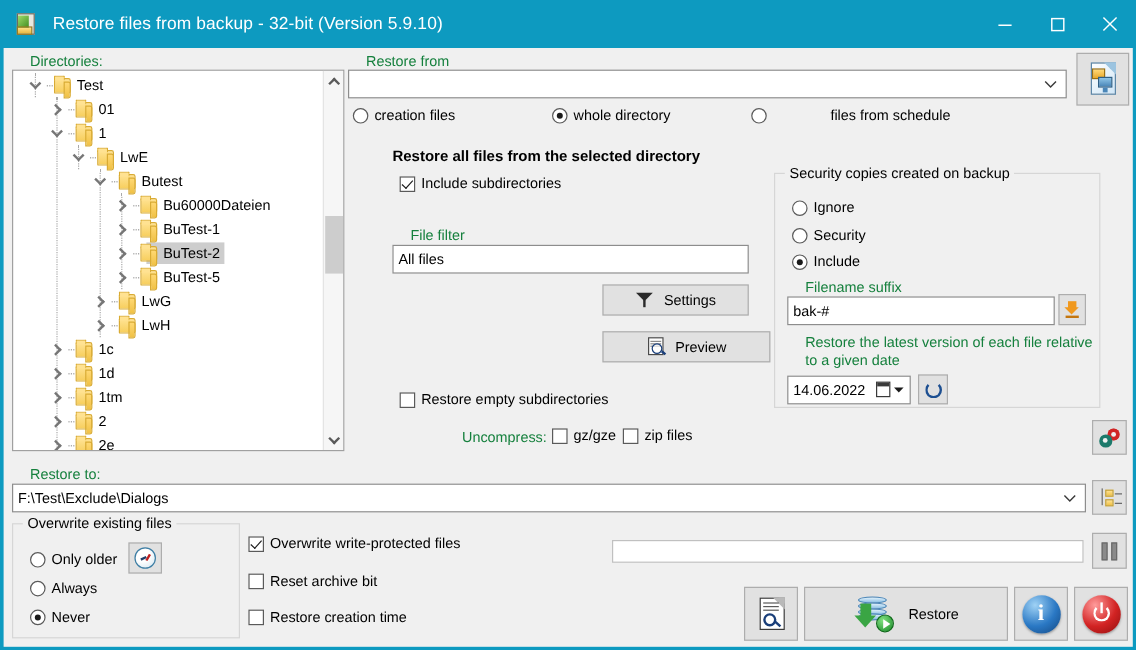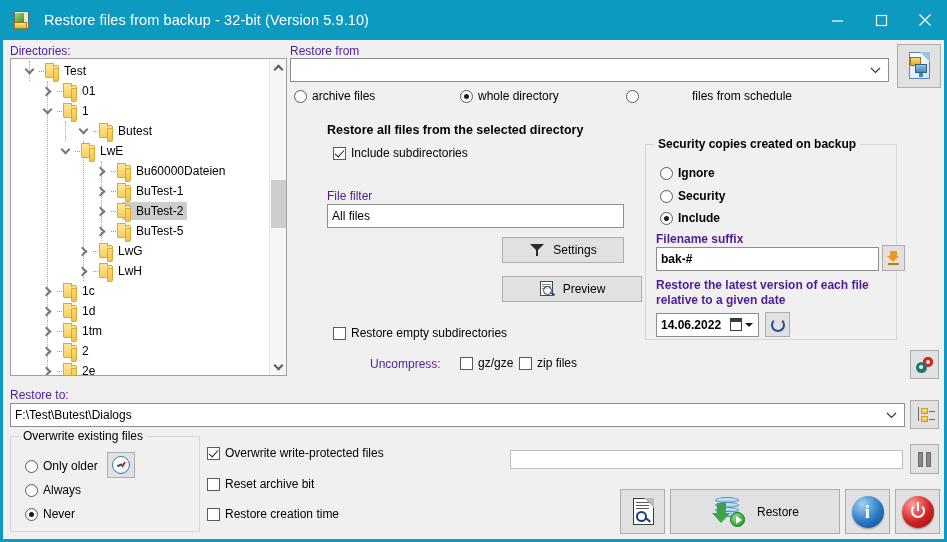--- a/index.html
+++ b/index.html
@@ -25,21 +25,21 @@
   .wbtns { margin-left:auto; display:flex; height:40px; }
   .wbtn { width:44px; height:40px; display:flex; align-items:center; justify-content:center; }
   .wbtn svg { display:block; }
 
   
   .ai-doc { position:absolute; left:2px; top:1px; width:15px; height:18px; background:#e8e8e0; border:1px solid #6b6b60; }
   .ai-green { position:absolute; left:3px; top:3px; width:9px; height:11px; background:linear-gradient(135deg,#9fdc6a,#3d8a1e); }
   .ai-yellow{ position:absolute; left:2px; top:12px; width:13px; height:7px; background:linear-gradient(#ffe08a,#e8b73d); border:1px solid #9a7b20; }
 
   
-  .lbl { font-size:12px; color:#4c1d95; }
+  .lbl { font-size:12px; color:#15803d;margin-left:15px; }
   .field {
     background:#fff; border:1px solid #8d8d8d;
     height:24px; display:flex; align-items:center;
     padding:0 4px; font-size:12px; color:#000;
   }
   .field.combo { padding-right:22px; position:relative; }
   .combo-arrow { position:absolute; right:7px; top:50%; transform:translateY(-50%); }
   .btn {
     background:#e1e1e1; border:1px solid #adadad;
     display:flex; align-items:center; justify-content:center;
@@ -141,21 +141,21 @@
   .ico-prev .pg { position:absolute; left:1px; top:0; width:13px; height:15px; background:#fdfdfd; border:1px solid #4a4a4a;}
   .ico-prev .ln { position:absolute; left:3px; width:9px; height:1px; background:#8a8a8a;}
   .ico-prev .mg { position:absolute; left:4px; top:5px; width:9px; height:9px; border:1.6px solid #1a3f7a; border-radius:50%; background:rgba(255,255,255,.65);}
   .ico-prev .hd { position:absolute; left:12px; top:12px; width:4px; height:2px; background:#1a3f7a; transform:rotate(40deg);}
 
   #chk-subdirs { left:333px; top:146px; }
   #chk-emptydirs { left:333px; top:326px; }
   #uncompress-label { position:absolute; left:370px; top:357px; }
 
   
-  #sec-group { left:645px; top:144px; width:252px; height:196px;font-weight:bold; }
+  #sec-group { left:645px; top:144px; width:272px; height:196px; }
   #rb-ignore { left:14px; top:21px; }
   #rb-exclude{ left:14px; top:44px; }
   #rb-include{ left:14px; top:66px; }
   #suffix-label { position:absolute; left:10px; top:87px; }
   #suffix-field { position:absolute; left:10px; top:102px; width:223px; }
   #suffix-btn { position:absolute; left:236px; top:100px; width:23px; height:26px; }
   .ico-dl { position:relative; width:13px; height:14px; }
   .ico-dl .sh { position:absolute; left:3px; top:0; width:7px; height:6px; background:#f0981d;}
   .ico-dl .tri { position:absolute; left:0; top:5px; width:0;height:0; border-left:6.5px solid transparent; border-right:6.5px solid transparent; border-top:6px solid #f0981d;}
   .ico-dl .bar { position:absolute; left:1px; bottom:0; width:11px; height:2px; background:#c4760f;}
@@ -296,36 +296,36 @@
       <div class="trow">
         <div style="width: 28px; flex: 0 0 auto;"></div>
         <div class="tw">
           <div class="chev open"></div>
         </div>
         <div class="dots"></div>
         <div class="fold"></div>
         <div class="tlabel">1</div>
       </div>
       <div class="trow">
+        <div style="width: 46px; flex: 0 0 auto;"></div>
+        <div class="tw">
+          <div class="chev open"></div>
+        </div>
+        <div class="dots"></div>
+        <div class="fold"></div>
+        <div class="tlabel">LwE</div>
+      </div>
+      <div class="trow">
         <div style="width: 64px; flex: 0 0 auto;"></div>
         <div class="tw">
           <div class="chev open"></div>
         </div>
         <div class="dots"></div>
         <div class="fold"></div>
         <div class="tlabel">Butest</div>
-      </div>
-      <div class="trow">
-        <div style="width: 46px; flex: 0 0 auto;"></div>
-        <div class="tw">
-          <div class="chev open"></div>
-        </div>
-        <div class="dots"></div>
-        <div class="fold"></div>
-        <div class="tlabel">LwE</div>
       </div>
       <div class="trow">
         <div style="width: 82px; flex: 0 0 auto;"></div>
         <div class="tw">
           <div class="chev closed"></div>
         </div>
         <div class="dots"></div>
         <div class="fold"></div>
         <div class="tlabel">Bu60000Dateien</div>
       </div>
@@ -444,21 +444,21 @@
   <div class="ico-net">
     <div class="pg"></div>
       <div class="fy"></div>
       <div class="mon"></div>
       <div class="st"></div>
   </div>
 </div>
 
 <div class="radio" id="rb-mode0" style="left:294px; top:89px;">
   <span class="dot"></span>
-  <span>archive files</span>
+  <span>creation files</span>
 </div>
 <div class="radio on" id="rb-mode1" style="left:460px; top:89px;">
   <span class="dot"></span>
   <span>whole directory</span>
 </div>
 <div class="radio" id="rb-mode2" style="left:626px; top:89px;gap:48px;">
   <span class="dot"></span>
   <span>files from schedule</span>
 </div>
 
@@ -550,21 +550,21 @@
 
 <div class="btn" id="gears-btn">
   <span class="ico-gears">
       <i class="g g1"></i>
       <i class="g g2"></i>
     </span>
 </div>
 
 <div class="lbl" id="rt-label">Restore to:</div>
 <div class="field combo" id="rt-combo">
-  <span>F:\Test\Butest\Dialogs</span>
+  <span>F:\Test\Exclude\Dialogs</span>
   <span class="combo-arrow">
     <svg width="11" height="7" viewBox="0 0 11 7">
         <polyline points="1,1 5.5,5.5 10,1" fill="none" stroke="#3a3a3a" stroke-width="1.2"></polyline>
       </svg>
   </span>
 </div>
 <div class="btn" id="rt-btn">
   <span class="ico-tree">
     <i class="tl"></i>
     <i class="f" style="left:4px; top:1px;"></i>

